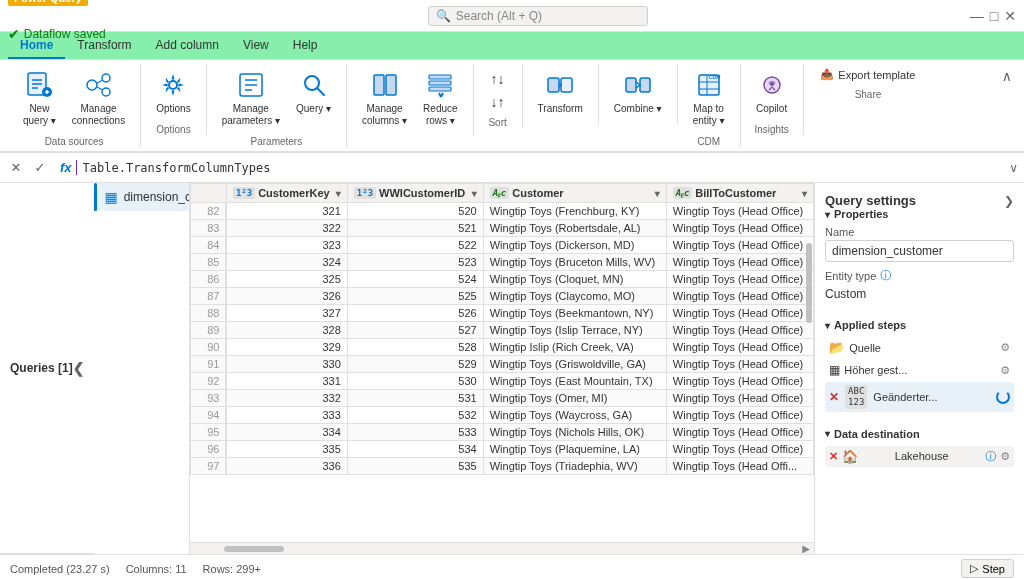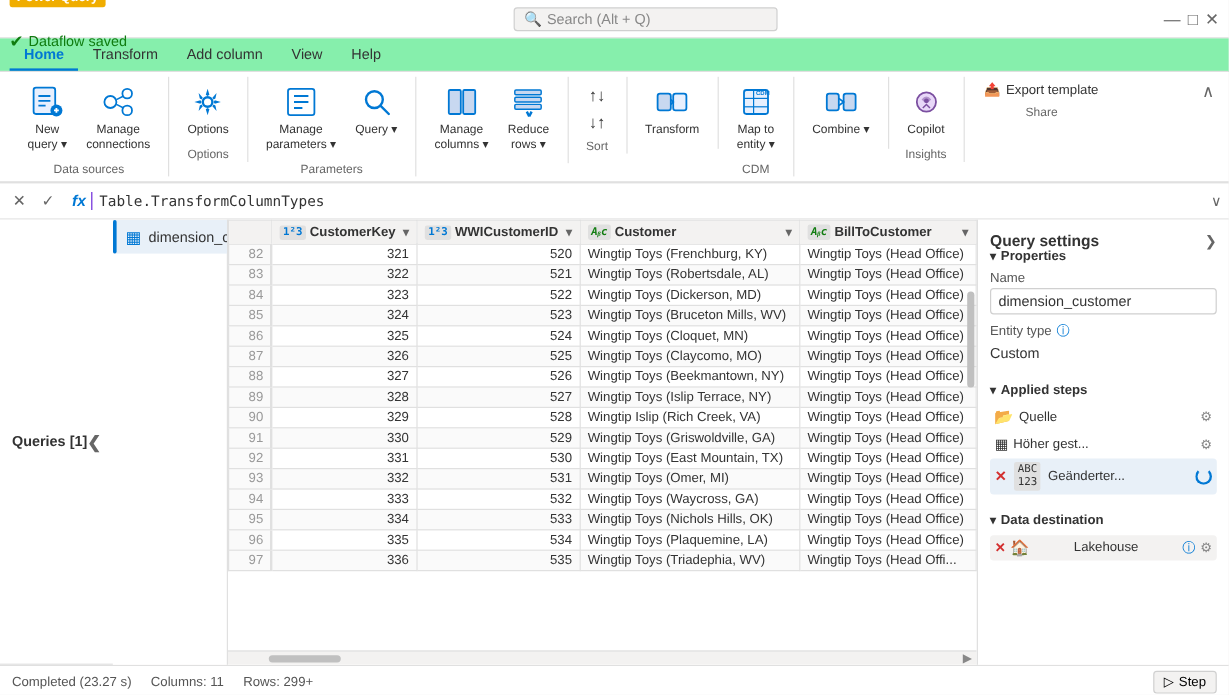--- a/index.html
+++ b/index.html
@@ -264,47 +264,47 @@
       </div>
     </div>
     <div class="ribbon-group-label"></div>
   </div>
 
   <div class="ribbon-group">
     <div class="ribbon-group-items">
       <div class="ribbon-btn">
         <div class="ribbon-btn-icon">
           <svg width="30" height="30" viewBox="0 0 30 30">
+              <rect x="3" y="8" width="10" height="14" rx="2" fill="#c8d8f0" stroke="#0078d4" stroke-width="1.5"></rect>
+              <rect x="17" y="8" width="10" height="14" rx="2" fill="#c8d8f0" stroke="#0078d4" stroke-width="1.5"></rect>
+              <path d="M13 12 L17 15 L13 18" fill="none" stroke="#0078d4" stroke-width="1.5"></path>
+            </svg>
+        </div>
+        <div class="ribbon-btn-label">Combine ▾</div>
+      </div>
+    </div>
+    <div class="ribbon-group-label"></div>
+  </div>
+
+  <div class="ribbon-group">
+    <div class="ribbon-group-items">
+      <div class="ribbon-btn">
+        <div class="ribbon-btn-icon">
+          <svg width="30" height="30" viewBox="0 0 30 30">
               <rect x="5" y="5" width="20" height="20" rx="2" fill="#e8f0fe" stroke="#0078d4" stroke-width="1.5"></rect>
               <line x1="5" y1="12" x2="25" y2="12" stroke="#0078d4" stroke-width="1"></line>
               <line x1="5" y1="19" x2="25" y2="19" stroke="#0078d4" stroke-width="1"></line>
               <line x1="13" y1="5" x2="13" y2="25" stroke="#0078d4" stroke-width="1"></line>
               <text x="15" y="9" font-size="5" fill="#0078d4" font-weight="bold">CDM</text>
             </svg>
         </div>
         <div class="ribbon-btn-label">Map to<br>entity ▾</div>
       </div>
     </div>
     <div class="ribbon-group-label">CDM</div>
-  </div>
-
-  <div class="ribbon-group">
-    <div class="ribbon-group-items">
-      <div class="ribbon-btn">
-        <div class="ribbon-btn-icon">
-          <svg width="30" height="30" viewBox="0 0 30 30">
-              <rect x="3" y="8" width="10" height="14" rx="2" fill="#c8d8f0" stroke="#0078d4" stroke-width="1.5"></rect>
-              <rect x="17" y="8" width="10" height="14" rx="2" fill="#c8d8f0" stroke="#0078d4" stroke-width="1.5"></rect>
-              <path d="M13 12 L17 15 L13 18" fill="none" stroke="#0078d4" stroke-width="1.5"></path>
-            </svg>
-        </div>
-        <div class="ribbon-btn-label">Combine ▾</div>
-      </div>
-    </div>
-    <div class="ribbon-group-label"></div>
   </div>
 
   <div class="ribbon-group">
     <div class="ribbon-group-items">
       <div class="ribbon-btn">
         <div class="ribbon-btn-icon">
           <svg width="30" height="30" viewBox="0 0 30 30">
               <circle cx="15" cy="15" r="8" fill="#e8d8f8" stroke="#7b4fa0" stroke-width="1.5"></circle>
               <path d="M11 13 Q15 8 19 13 Q15 18 11 13Z" fill="#7b4fa0" opacity="0.5"></path>
               <circle cx="15" cy="14" r="2" fill="#7b4fa0"></circle>

